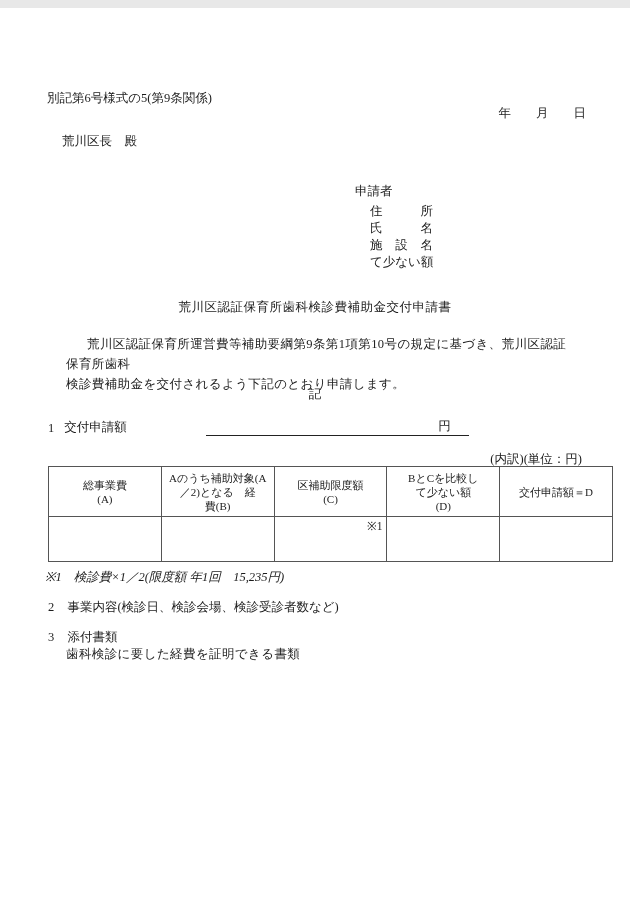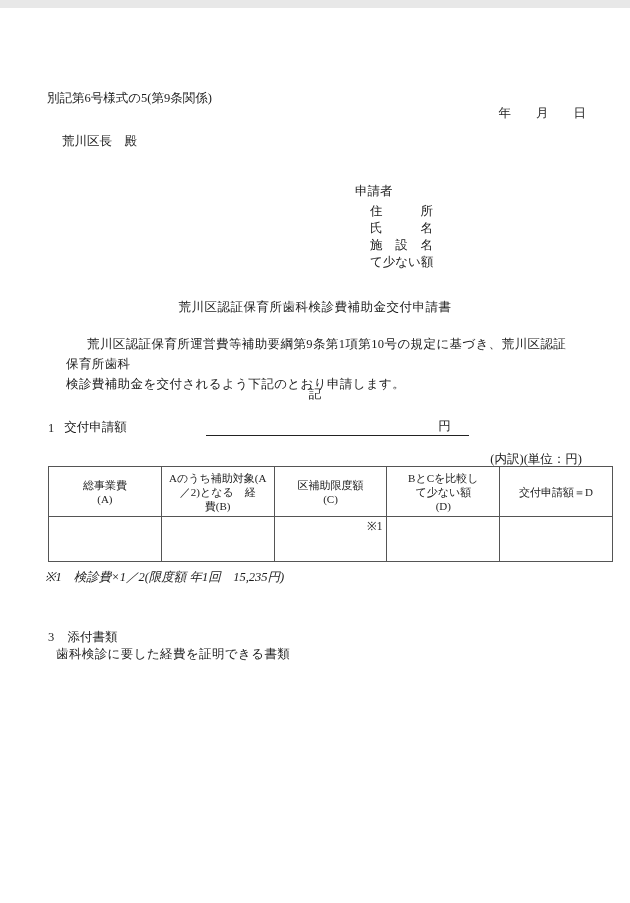--- a/index.html
+++ b/index.html
@@ -73,21 +73,21 @@
     height:42px;
     vertical-align:top;
     text-align:right;
     font-size:11.5px;
     padding:1px 4px;
   }
   .footnote{left:45px;top:560px;font-style:italic;}
   .footnote-text{margin-left:12px;}
   .item2{left:48px;top:591px;}
   .item3{left:48px;top:621px;}
-  .item3-detail{left:56px;top:638px;letter-spacing:0.4px;text-align:right;}
+  .item3-detail{left:66px;top:638px;letter-spacing:0.4px;text-align:right;}
 </style>
 </head>
 <body>
 
 <div class="page">
 
   <div class="abs form-number">別記第6号様式の5(第9条関係)</div>
 
   <div class="abs date-line">年　　月　　日</div>
 
@@ -143,20 +143,24 @@
         <td></td>
         <td></td>
       </tr>
     </tbody>
   </table>
 
   <div class="abs footnote">
     <span>※1</span><span class="footnote-text">検診費×1／2(限度額 年1回　15,235円)</span>
   </div>
 
+  <div class="abs item2">
+    <span class="item-no">2</span>
+    <span class="item-label">事業内容(検診日、検診会場、検診受診者数など)</span>
+  </div>
 
   <div class="abs item3">
     <span class="item-no">3</span>
     <span class="item-label">添付書類</span>
   </div>
 
   <div class="abs item3-detail">歯科検診に要した経費を証明できる書類</div>
 
 </div>
 

